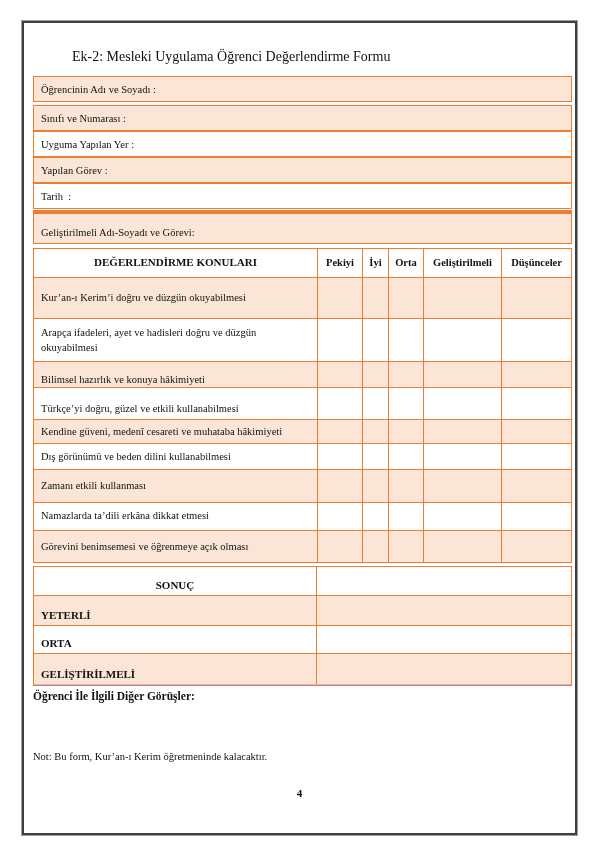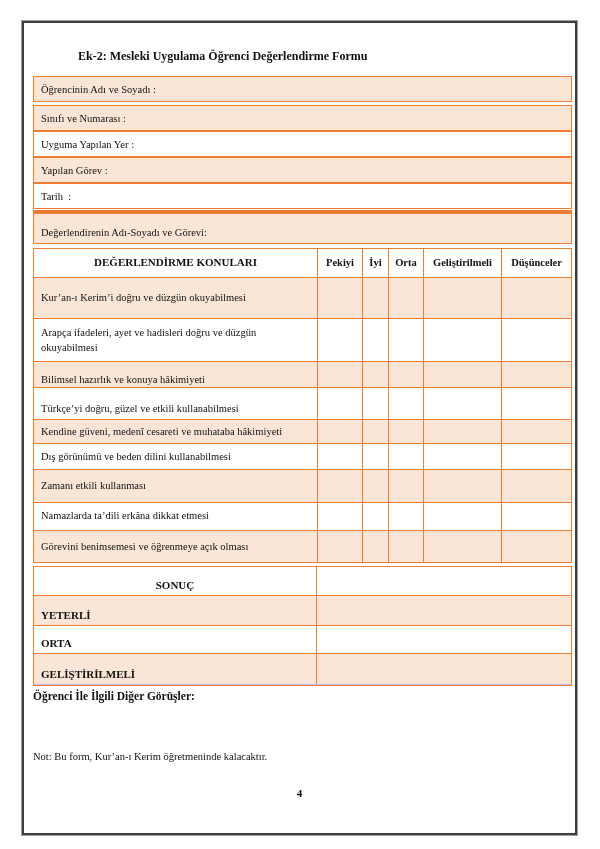--- a/index.html
+++ b/index.html
@@ -7,22 +7,22 @@
   body { font-family: "Liberation Serif", "DejaVu Serif", serif; color: #111; }
   #canvas { position: relative; width: 600px; height: 849px; background: #fff; overflow: hidden; }
 
   
   .page-frame {
     position: absolute; left: 22px; top: 21px; width: 555px; height: 814px;
     border: 2px solid #3f3f3f; outline: 1px solid #9e9e9e; background: #fff;
   }
 
   .doc-title {
-    position: absolute; left: 78px; top: 49px;
-    font-size: 12px; font-weight: bold; white-space: pre;
+    position: absolute; left: 72px; top: 49px;
+    font-size: 14px; font-weight: normal; white-space: pre;
   }
 
   
   .info-row {
     position: absolute; left: 33px; width: 539px; height: 26px;
     border: 1.5px solid #ED7D31; background: #fff;
     display: flex; align-items: center; padding-left: 7px;
     font-size: 10.5px;
   }
   .info-row.shaded { background: #FBE5D6; }
@@ -107,21 +107,21 @@
   <div class="info-row ir3">
     <span class="label-text">Uyguma Yapılan Yer :</span>
   </div>
   <div class="info-row shaded ir4">
     <span class="label-text">Yapılan Görev :</span>
   </div>
   <div class="info-row ir5">
     <span class="label-text">Tarih  :</span>
   </div>
   <div class="info-row shaded ir6">
-    <span class="label-text">Değerlendirenin Adı-Soyadı ve Görevi:</span>
+    <span class="label-text">Geliştirilmeli Adı-Soyadı ve Görevi:</span>
   </div>
 
   <div class="eval-table">
     <div class="tr header">
       <div class="td-label">DEĞERLENDİRME KONULARI</div>
       <div class="td-cell w1">Pekiyi</div>
       <div class="td-cell w2">İyi</div>
       <div class="td-cell w3">Orta</div>
       <div class="td-cell w4">Geliştirilmeli</div>
       <div class="td-cell w5">Düşünceler</div>

